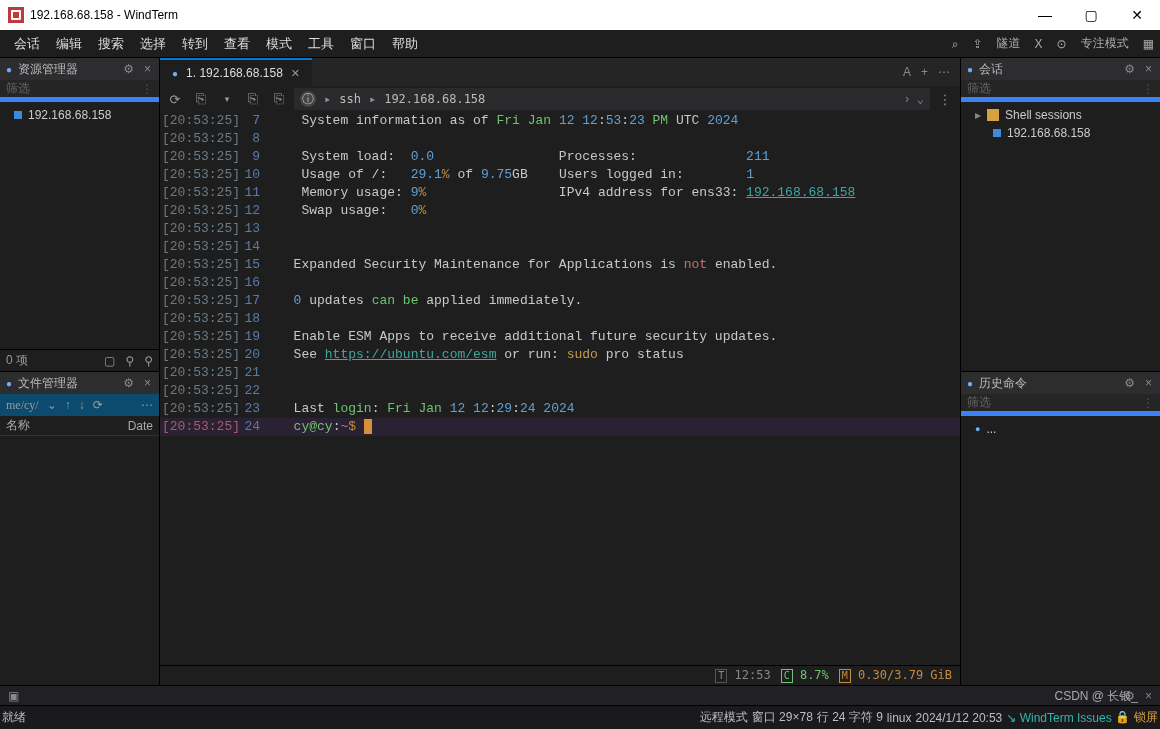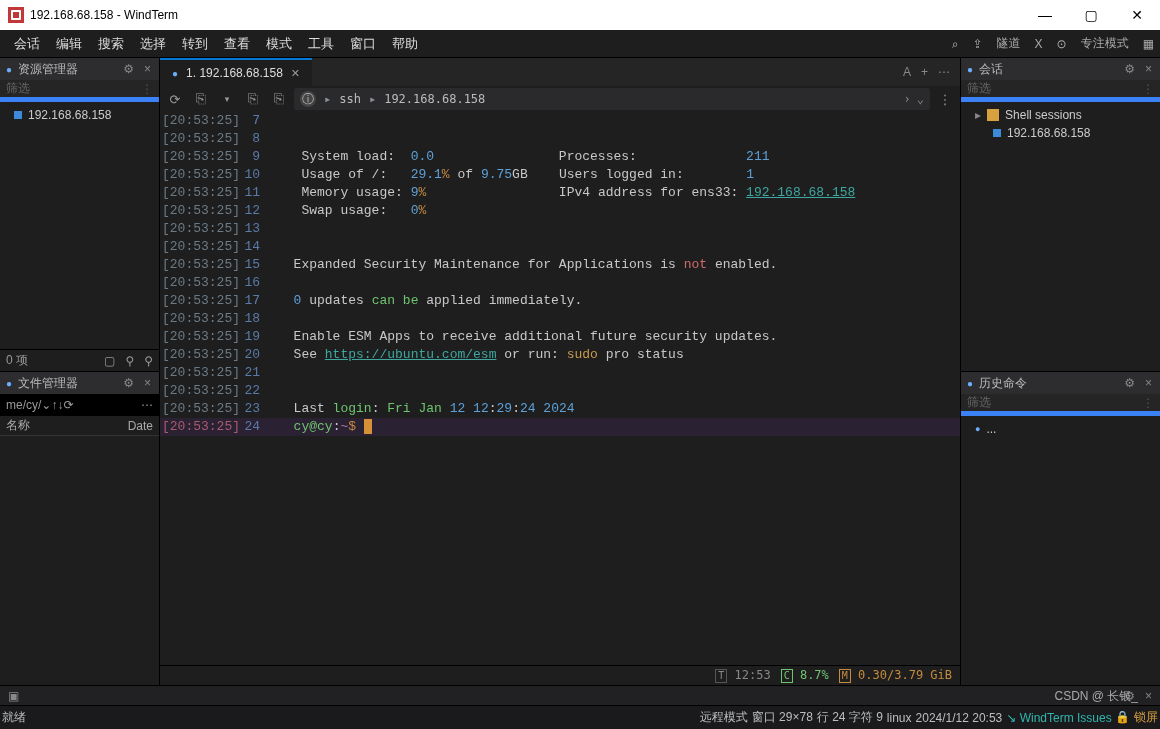--- a/index.html
+++ b/index.html
@@ -27,21 +27,21 @@
 .filter { height:22px; background:#252526; display:flex; align-items:center; padding:0 6px; color:#666; border-bottom:5px solid #3b82f6; }
 .filter-right { margin-left:auto; color:#555; }
 
 .tree { flex:1; background:#1e1e1e; padding:4px 0; overflow:auto; }
 .tree-item { display:flex; align-items:center; gap:6px; padding:2px 14px; color:#ccc; }
 .tree-item .sq { width:8px; height:8px; background:#3b8bd8; display:inline-block; }
 
 .left-bottom-status { height:22px; background:#1e1e1e; border-top:1px solid #000; display:flex; align-items:center; padding:0 6px; gap:10px; color:#999; }
 .left-bottom-status .sp { margin-left:auto; }
 
-.files-hd2 { height:22px; display:flex; align-items:center; padding:0 6px; color:#999; background:#000000; }
+.files-hd2 { height:22px; display:flex; align-items:center; gap:8px; padding:0 6px; color:#999; background:#0c4a6e;font-family:Liberation Serif, serif; }
 .files-cols { height:20px; display:flex; align-items:center; padding:0 6px; color:#aaa; border-bottom:1px solid #333; }
 .files-cols .c2 { margin-left:auto; }
 
 .center { flex:1; display:flex; flex-direction:column; background:#1e1e1e; min-width:0; }
 .tabbar { height:28px; background:#252526; display:flex; align-items:stretch; }
 .tab { display:flex; align-items:center; gap:8px; padding:0 12px; background:#1e1e1e; border-top:2px solid #0078d4; color:#ddd; }
 .tab .x { color:#999; font-size:11px; }
 .tabbar .sp { margin-left:auto; display:flex; align-items:center; gap:10px; padding:0 10px; color:#888; }
 .tabbar .sp span { font-size:12px; }
 
@@ -208,20 +208,21 @@
         </span>
       </div>
       <div class="ic">⋮</div>
     </div>
 
     <div class="terminal" id="terminal">
         <div class="term-row">
           <span class="ts">[20:53:25]</span>
           <span class="ln">7</span>
           <span class="gutter-sep"></span>
+          <span class="tc">   System information as of <span class="g">Fri</span> <span class="g">Jan</span> <span class="b">12</span> <span class="b">12</span>:<span class="b">53</span>:<span class="b">23</span> <span class="g">PM</span> UTC <span class="b">2024</span></span>
         </div>
         <div class="term-row">
           <span class="ts">[20:53:25]</span>
           <span class="ln">8</span>
           <span class="gutter-sep"></span>
           <span class="tc"></span>
         </div>
         <div class="term-row">
           <span class="ts">[20:53:25]</span>
           <span class="ln">9</span>

